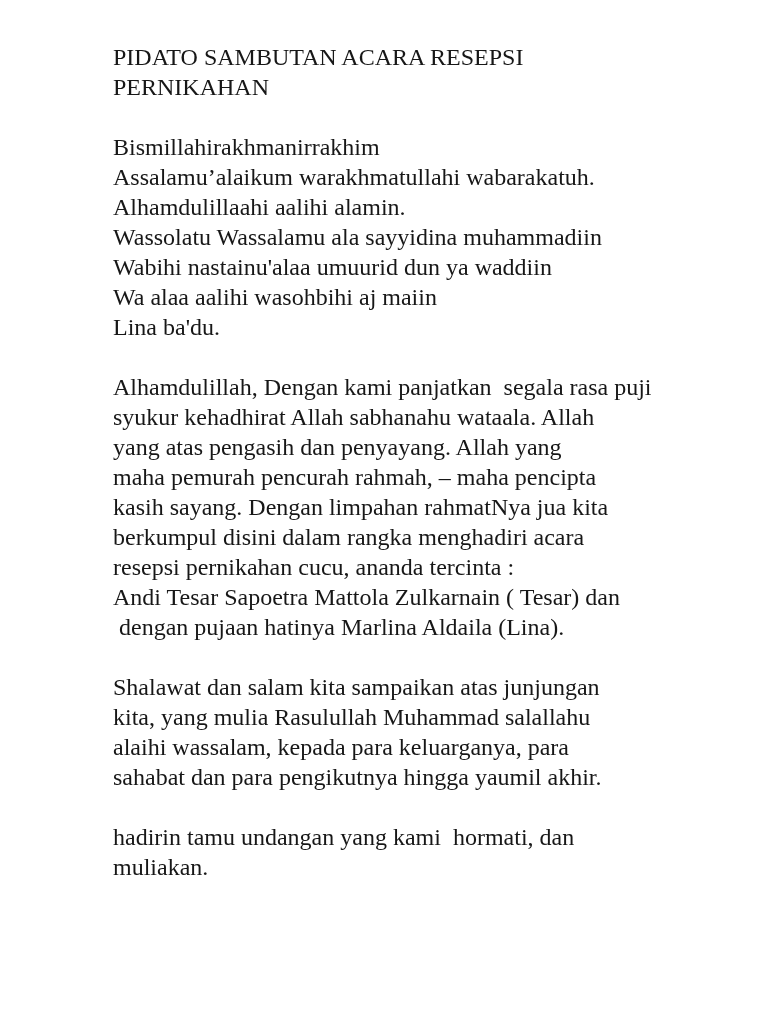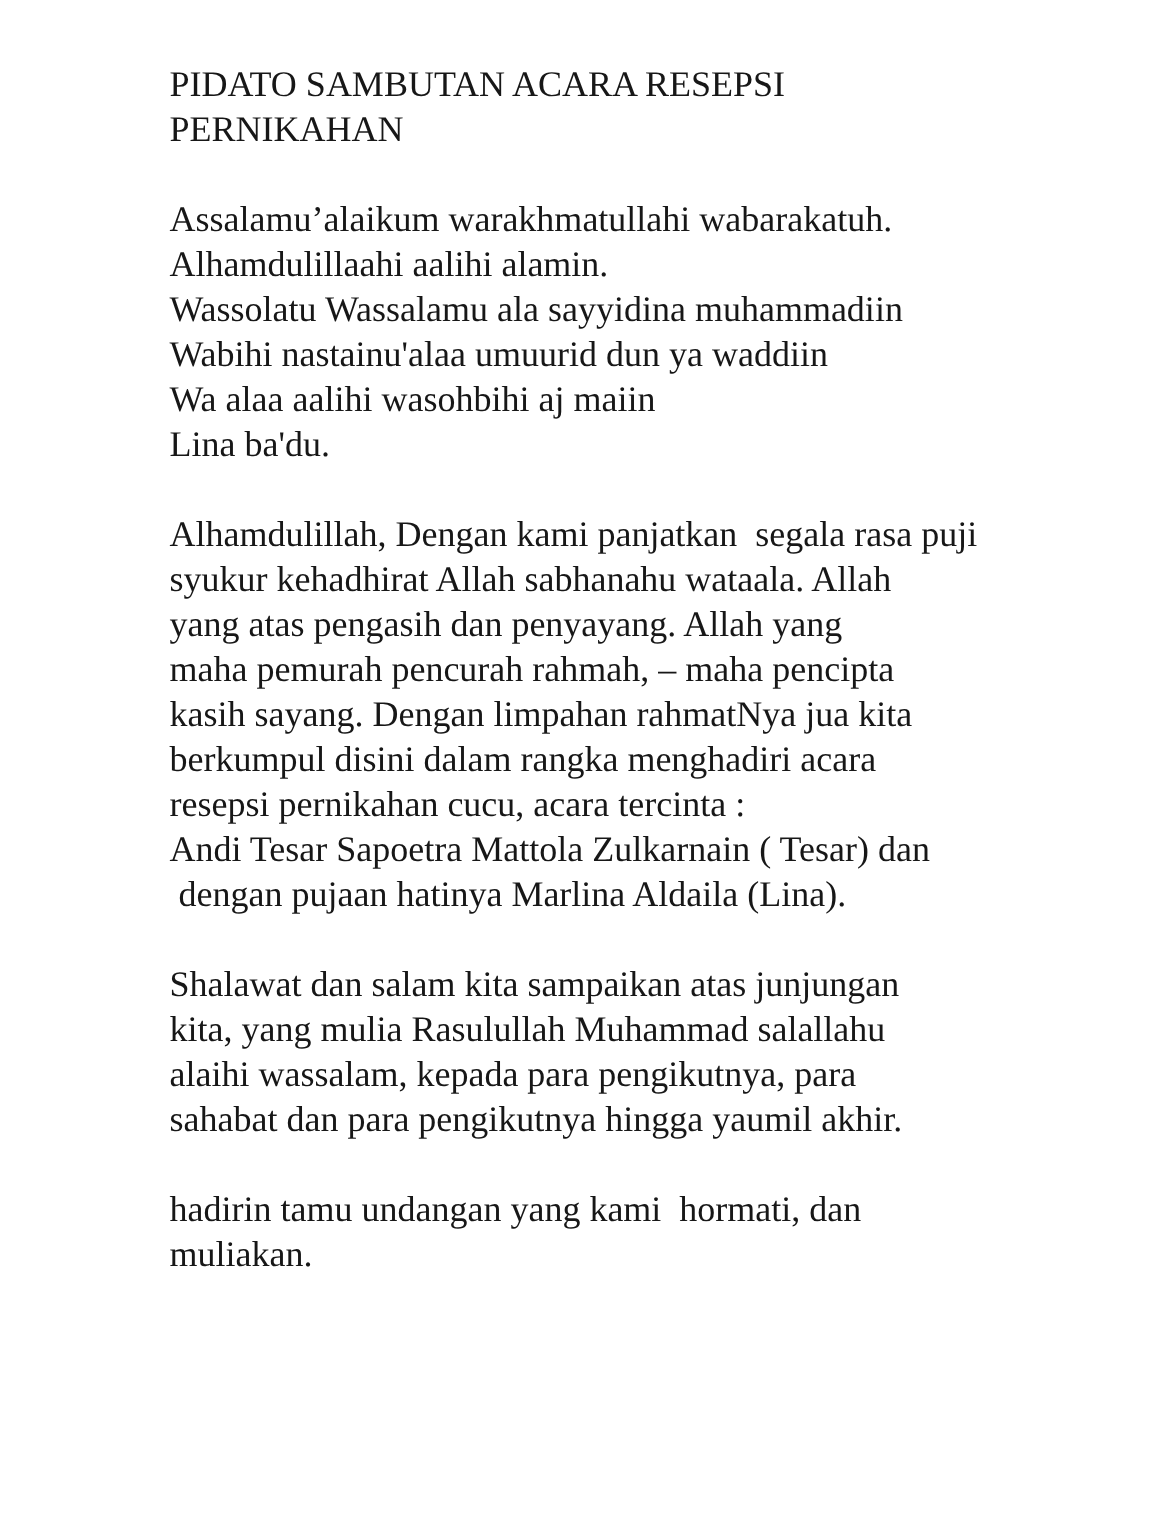--- a/index.html
+++ b/index.html
@@ -45,44 +45,45 @@
 
 <div class="page">
   <div class="textblock">
 
     <div class="para">
       <div class="line">PIDATO SAMBUTAN ACARA RESEPSI</div>
       <div class="line">PERNIKAHAN</div>
     </div>
 
     <div class="para">
+      <div class="line">Bismillahirakhmanirrakhim</div>
       <div class="line">Assalamu’alaikum warakhmatullahi wabarakatuh.</div>
       <div class="line">Alhamdulillaahi aalihi alamin.</div>
       <div class="line">Wassolatu Wassalamu ala sayyidina muhammadiin</div>
       <div class="line">Wabihi nastainu'alaa umuurid dun ya waddiin</div>
       <div class="line">Wa alaa aalihi wasohbihi aj maiin</div>
       <div class="line">Lina ba'du.</div>
     </div>
 
     <div class="para">
       <div class="line">Alhamdulillah, Dengan kami panjatkan  segala rasa puji</div>
       <div class="line">syukur kehadhirat Allah sabhanahu wataala. Allah</div>
       <div class="line">yang atas pengasih dan penyayang. Allah yang</div>
       <div class="line">maha pemurah pencurah rahmah, – maha pencipta</div>
       <div class="line">kasih sayang. Dengan limpahan rahmatNya jua kita</div>
       <div class="line">berkumpul disini dalam rangka menghadiri acara</div>
-      <div class="line">resepsi pernikahan cucu, acara tercinta :</div>
+      <div class="line">resepsi pernikahan cucu, ananda tercinta :</div>
       <div class="line">Andi Tesar Sapoetra Mattola Zulkarnain ( Tesar) dan</div>
       <div class="line"> dengan pujaan hatinya Marlina Aldaila (Lina).</div>
     </div>
 
     <div class="para">
       <div class="line">Shalawat dan salam kita sampaikan atas junjungan</div>
       <div class="line">kita, yang mulia Rasulullah Muhammad salallahu</div>
-      <div class="line">alaihi wassalam, kepada para pengikutnya, para</div>
+      <div class="line">alaihi wassalam, kepada para keluarganya, para</div>
       <div class="line">sahabat dan para pengikutnya hingga yaumil akhir.</div>
     </div>
 
     <div class="para">
       <div class="line">hadirin tamu undangan yang kami  hormati, dan</div>
       <div class="line">muliakan.</div>
     </div>
 
   </div>
 </div>

